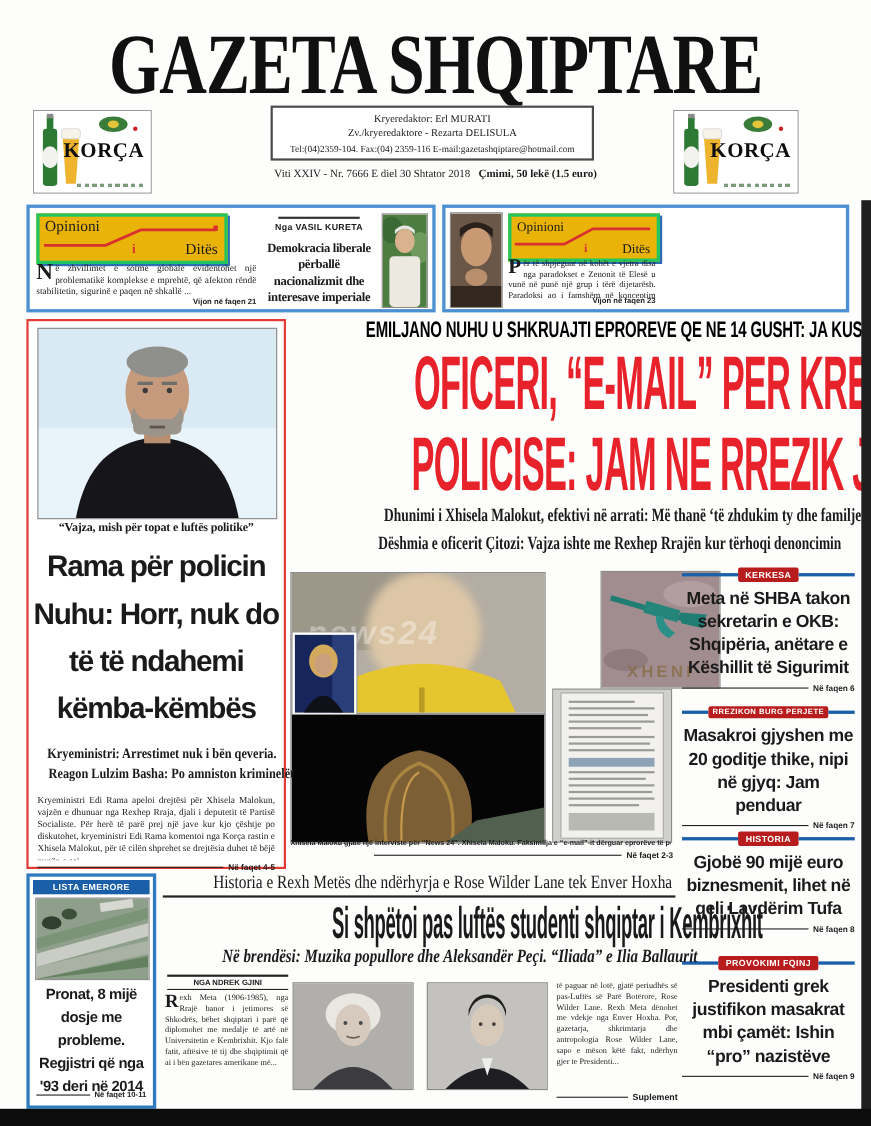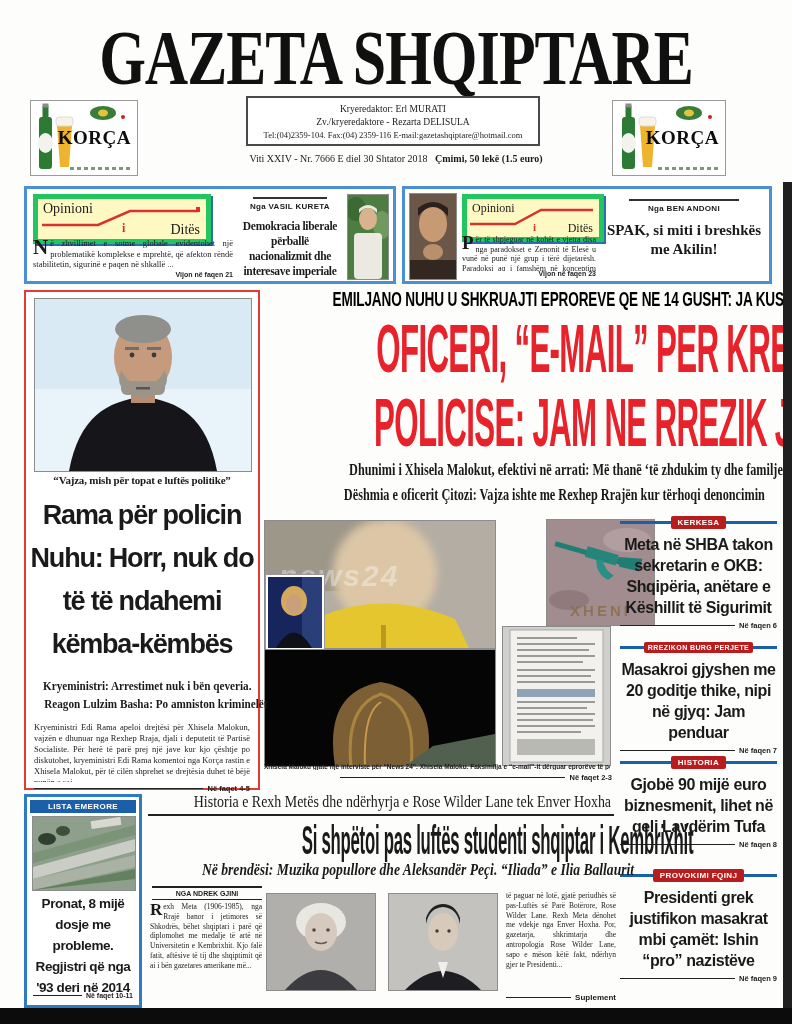--- a/index.html
+++ b/index.html
@@ -21,21 +21,21 @@
     background:repeating-linear-gradient(90deg,#7a9a7a 0 4px,transparent 4px 7px);}
 
   .infobox{left:246px;top:96px;width:294px;height:50px;border:2px solid #4a4a4a;
     background:#fff;text-align:center;padding-top:5px;box-sizing:border-box;}
   .infobox .l1{font:9.5px "Liberation Serif",serif;line-height:13px;}
   .dateline{left:186px;top:153px;width:420px;text-align:center;font:10px "Liberation Serif",serif;}
   .dateline b{font-weight:bold;}
 
   
   .opbox{border:3px solid #4a90d2;background:#fff;}
-  .og{position:absolute;border:5px solid #22c55e;background:#fef9c3;box-shadow:2px 2px 0 #2e6db3;}
+  .og{position:absolute;border:3px solid #22c55e;background:#eab308;box-shadow:2px 2px 0 #2e6db3;}
   .og .top{position:absolute;left:5px;top:2px;font:14px "Liberation Serif",serif;}
   .og .bot{position:absolute;right:6px;bottom:1px;font:14px "Liberation Serif",serif;}
   .opbody{font:8.5px "Liberation Serif",serif;line-height:10.5px;text-align:justify;overflow:hidden;}
   .dropcap{float:left;font:bold 21px "Liberation Serif",serif;line-height:18px;margin:0 2px 0 0;}
   .opcont{text-align:right;font:bold 7px "Liberation Sans",sans-serif;}
   .opby{font:bold 8px "Liberation Sans",sans-serif;text-align:center;letter-spacing:.3px;}
   .oprule{height:2px;background:#333;margin:0 auto 3px;}
   .optitle{font:bold 11.5px "Liberation Serif",serif;line-height:15px;text-align:center;margin-top:8px;letter-spacing:-0.3px;}
   .optitle2{font:bold 15px "Liberation Serif",serif;line-height:19px;text-align:center;margin-top:8px;}
 
@@ -205,25 +205,20 @@
       <span class="bot" style="font-size:12px;">Ditës</span>
       <svg width="130" height="36" viewBox="0 0 130 36" style="position:absolute;left:0;top:0;">
         <polyline points="3,25 48,25 74,11 126,11" fill="none" stroke="#d93030" stroke-width="2.5"></polyline>
         <text x="66" y="32" font-size="11" font-weight="bold" fill="#d93030" font-family="Liberation Serif,serif">i</text>
       </svg>
     </div>
     <div class="abs opbody" style="left:57px;top:46px;width:134px;height:36px;font-size:8px;line-height:9.6px;">
       <span class="dropcap" style="font-size:19px;line-height:16px;">P</span><span>ër të shpjeguar në kohët e vjetra disa nga paradokset e Zenonit të Elesë u vunë në punë një grup i tërë dijetarësh. Paradoksi aq i famshëm në konceptim ishte ...</span>
     </div>
     <div class="abs opcont" style="left:57px;top:81px;width:134px;">Vijon në faqen 23</div>
-    <div class="abs" style="left:200px;top:10px;width:158px;">
-      <div class="oprule" style="width:110px;"></div>
-      <div class="opby">Nga BEN ANDONI</div>
-      <div class="optitle2">SPAK, si miti i breshkës me Akilin!</div>
-    </div>
   </div>
 
   <div class="abs kicker">
     <span class="kick-stretch">EMILJANO NUHU U SHKRUAJTI EPROREVE QE NE 14 GUSHT: JA KUSH ME KERCENON</span>
   </div>
   <div class="abs redline" style="top:307px;">
     <span class="red-stretch">OFICERI, “E-MAIL” PER KREUN E</span>
   </div>
   <div class="abs redline" style="top:381px;">
     <span class="red-stretch">POLICISE: JAM NE RREZIK JETE</span>

